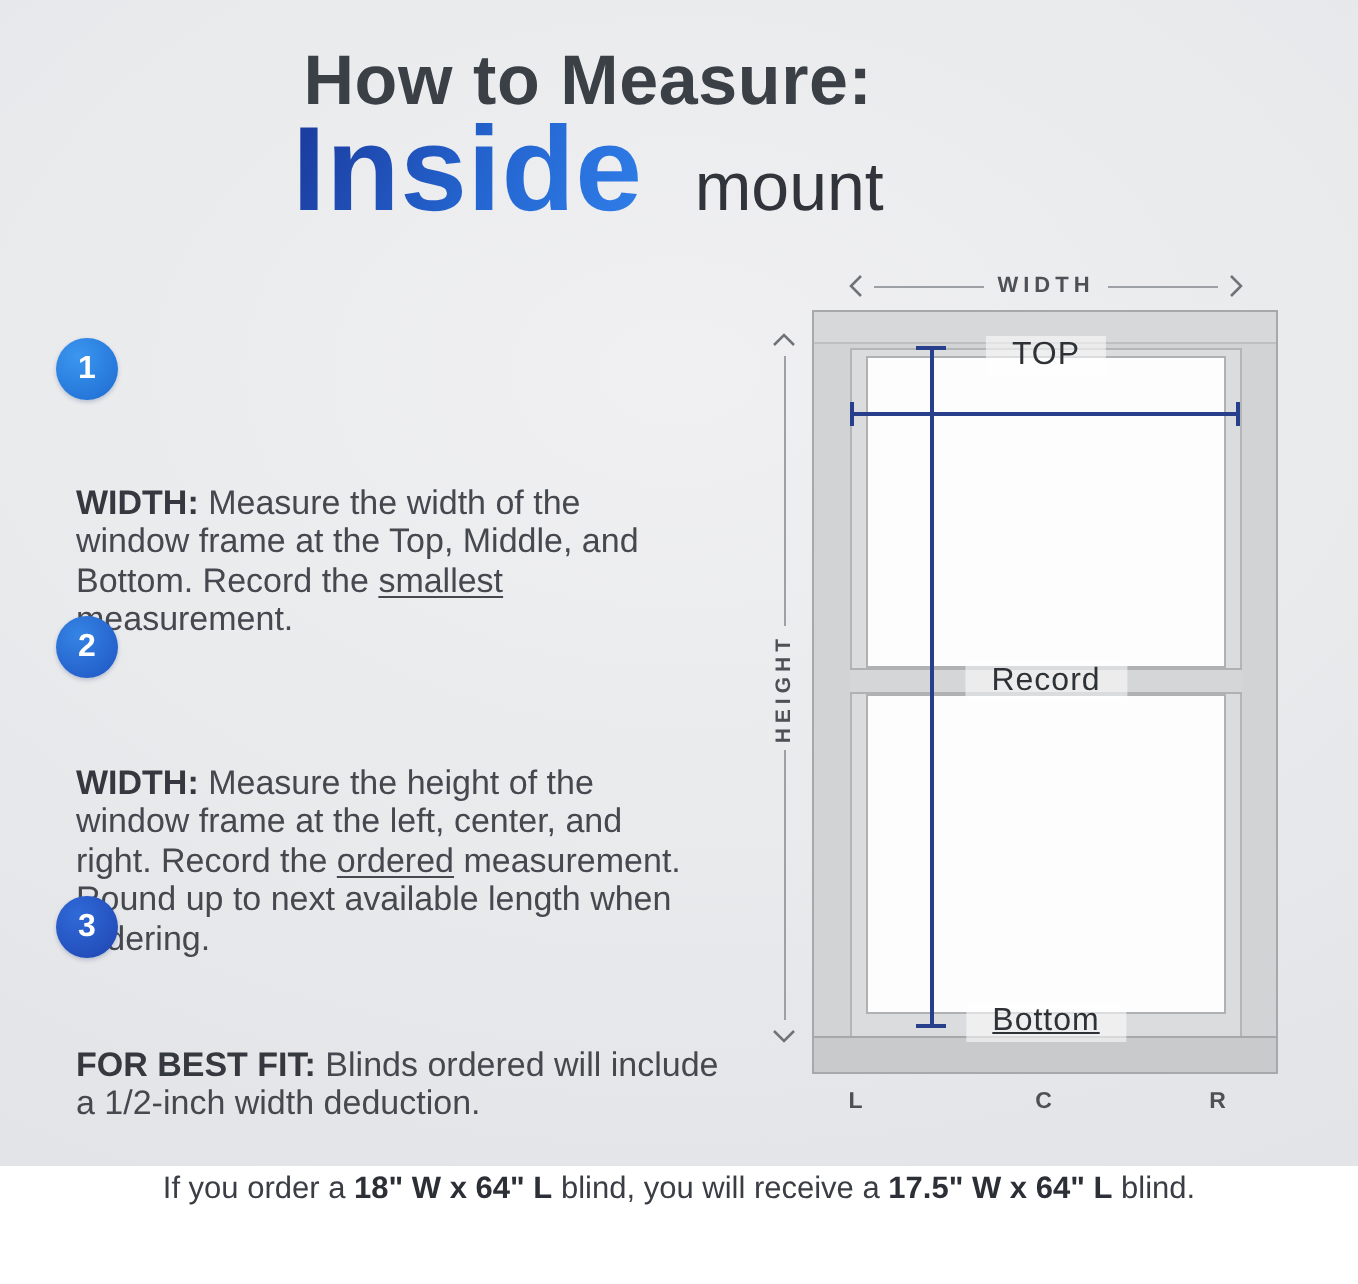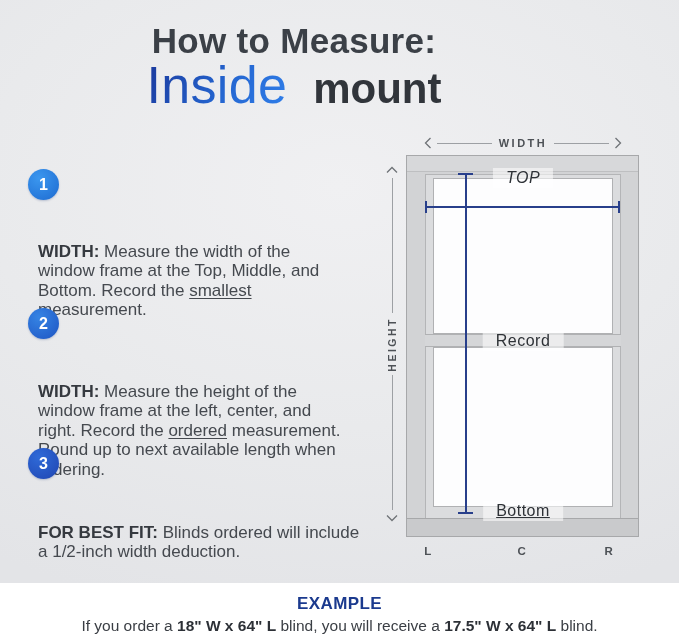--- a/index.html
+++ b/index.html
@@ -8,26 +8,26 @@
   .gray-area {
     position:absolute; left:0; top:0; width:679px; height:583px;
     background: radial-gradient(95% 75% at 50% 32%, #f0f0f2 0%, #e9eaec 55%, #e3e4e7 100%);
   }
 
   
   .header { position:absolute; left:0; top:22px; width:588px; text-align:center; }
   .title-line1 { font-size:35px; font-weight:700; color:#3b4047; letter-spacing:0.3px; line-height:38px; }
   .title-line2 { margin-top:1px; line-height:48px; }
   .title-emphasis {
-    font-size:52px; font-weight:400; letter-spacing:0.3px;
+    font-size:60px; font-weight:700; letter-spacing:0.3px;
     background: linear-gradient(118deg, #1c3ea2 8%, #2465d0 55%, #2f7de8 96%);
     -webkit-background-clip:text; background-clip:text;
     color:transparent; -webkit-text-fill-color:transparent;
   }
-  .title-suffix { font-size:42px; font-weight:700; color:#31353b; margin-left:26px; }
+  .title-suffix { font-size:34px; font-weight:400; color:#31353b; margin-left:26px; }
 
   
   .step-badge {
     position:absolute; width:31px; height:31px; border-radius:50%;
     display:flex; align-items:center; justify-content:center;
     color:#ffffff; font-weight:700; font-size:16px;
     box-shadow:0 1px 2px rgba(30,60,120,0.25);
   }
   .badge-1 { left:28px; top:169px; background: radial-gradient(circle at 35% 30%, #3b97ef, #2678da 70%, #1f66c8); }
   .badge-2 { left:28px; top:308px; background: radial-gradient(circle at 35% 30%, #3584e4, #2563cd 70%, #1d53b8); }
@@ -64,21 +64,21 @@
   .h-tick-r { left:618px; top:201px; width:2px; height:12px; }
   .v-line { left:465px; top:174px; width:2px; height:340px; }
   .v-tick-t { left:458px; top:173px; width:15px; height:2px; }
   .v-tick-b { left:458px; top:512px; width:15px; height:2px; }
 
   .pos-label {
     position:absolute; left:523px; transform:translateX(-50%);
     background:rgba(255,255,255,0.55); color:#2e3237;
     font-size:16px; line-height:20px; padding:0 13px; letter-spacing:0.5px; white-space:nowrap;
   }
-  .label-top { top:168px;font-style:italic; }
+  .label-top { top:168px; }
   .label-middle { top:331px; }
   .label-bottom { top:501px;text-decoration:underline; }
 
   .col-label { position:absolute; top:545px; transform:translateX(-50%); font-size:11.5px; font-weight:600; letter-spacing:0.5px; color:#4d5156; }
   .col-l { left:428px; }
   .col-c { left:522px; }
   .col-r { left:609px; }
 
   
   .footer { position:absolute; left:0; top:583px; width:679px; height:59px; background:#ffffff; text-align:center; }
@@ -175,18 +175,17 @@
     <div class="pos-label label-top">TOP</div>
     <div class="pos-label label-middle">Record</div>
     <div class="pos-label label-bottom">Bottom</div>
 
     <span class="col-label col-l">L</span>
     <span class="col-label col-c">C</span>
     <span class="col-label col-r">R</span>
   </div>
 
   <div class="footer">
-    <div class="example-heading">EXAMPLE</div>
     <div class="example-sentence">
       <span>If you order a </span><span class="seg-bold">18" W x 64" L</span><span> blind, you will receive a </span><span class="seg-bold">17.5" W x 64" L</span><span> blind.</span>
     </div>
   </div>
 </div>
 
 </body></html>

